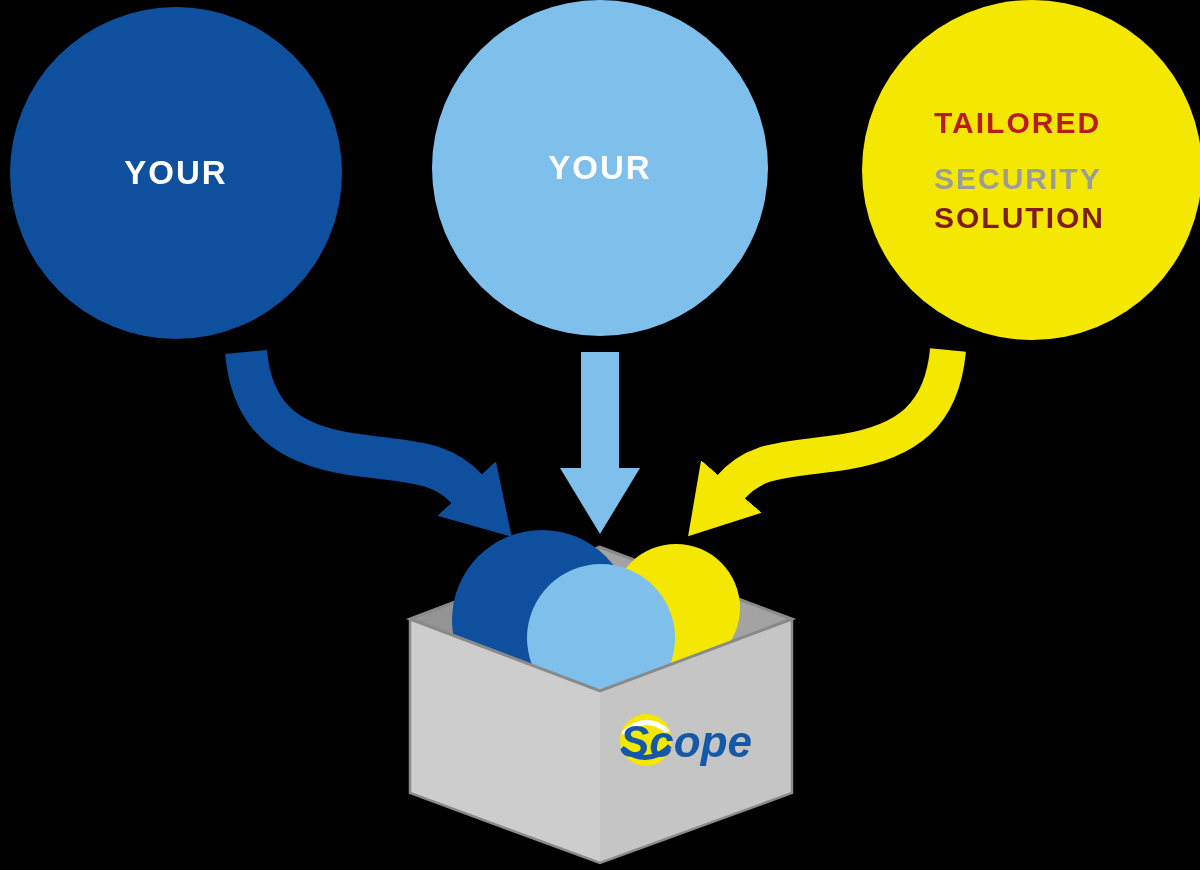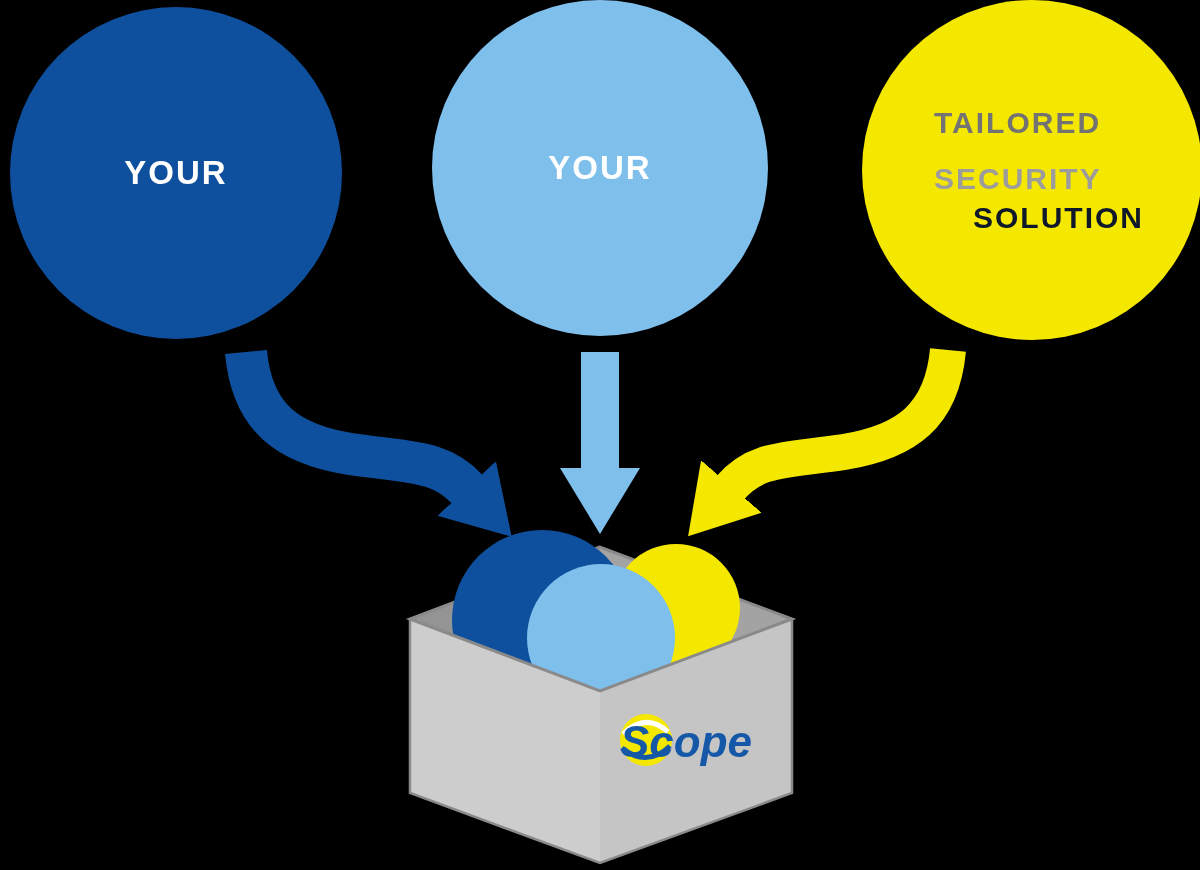--- a/index.html
+++ b/index.html
@@ -66,18 +66,18 @@
 
   <div class="circle c-req" style="color: rgb(255, 255, 255); background-color: rgb(15, 80, 158);">
     <span class="line">YOUR</span>
   </div>
 
   <div class="circle c-bud" style="color: rgb(255, 255, 255); background-color: rgb(127, 191, 236);">
     <span class="line">YOUR</span>
   </div>
 
   <div class="circle c-sol" style="background-color: rgb(245, 232, 0);">
-    <span class="line" style="color: #737373;">TAILORED</span>
+    <span class="line" style="color: #b91c1c;">TAILORED</span>
     <span class="line" style="color: rgb(156, 156, 156); margin-top: 17px;">SECURITY</span>
-    <span class="line" style="color: #0f172a; margin-left: 39px;">SOLUTION</span>
+    <span class="line" style="color: #7f1d1d;">SOLUTION</span>
   </div>
 
 </div>
 
 </body></html>

